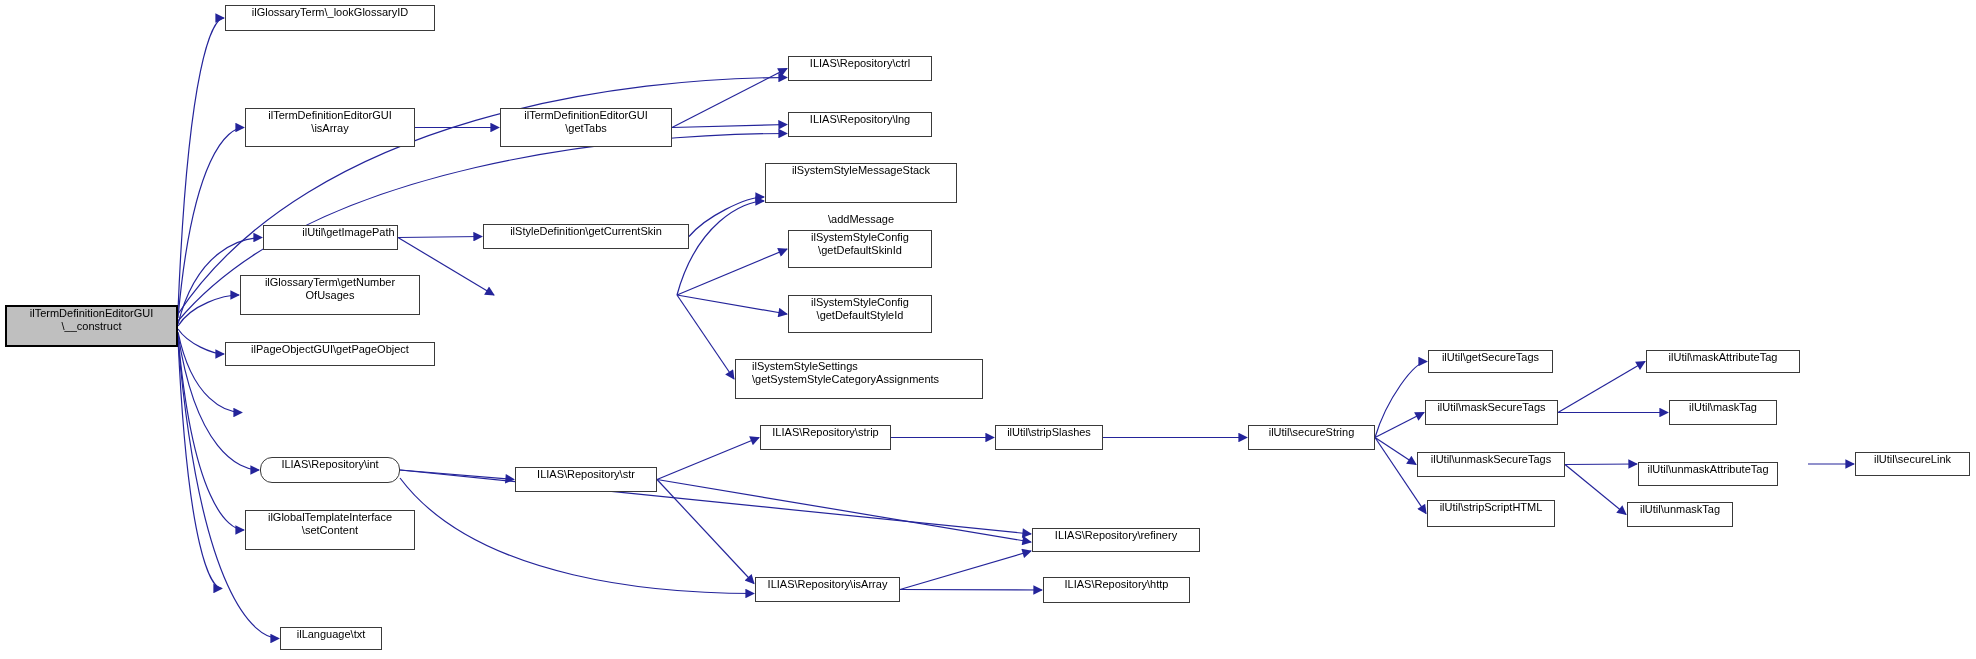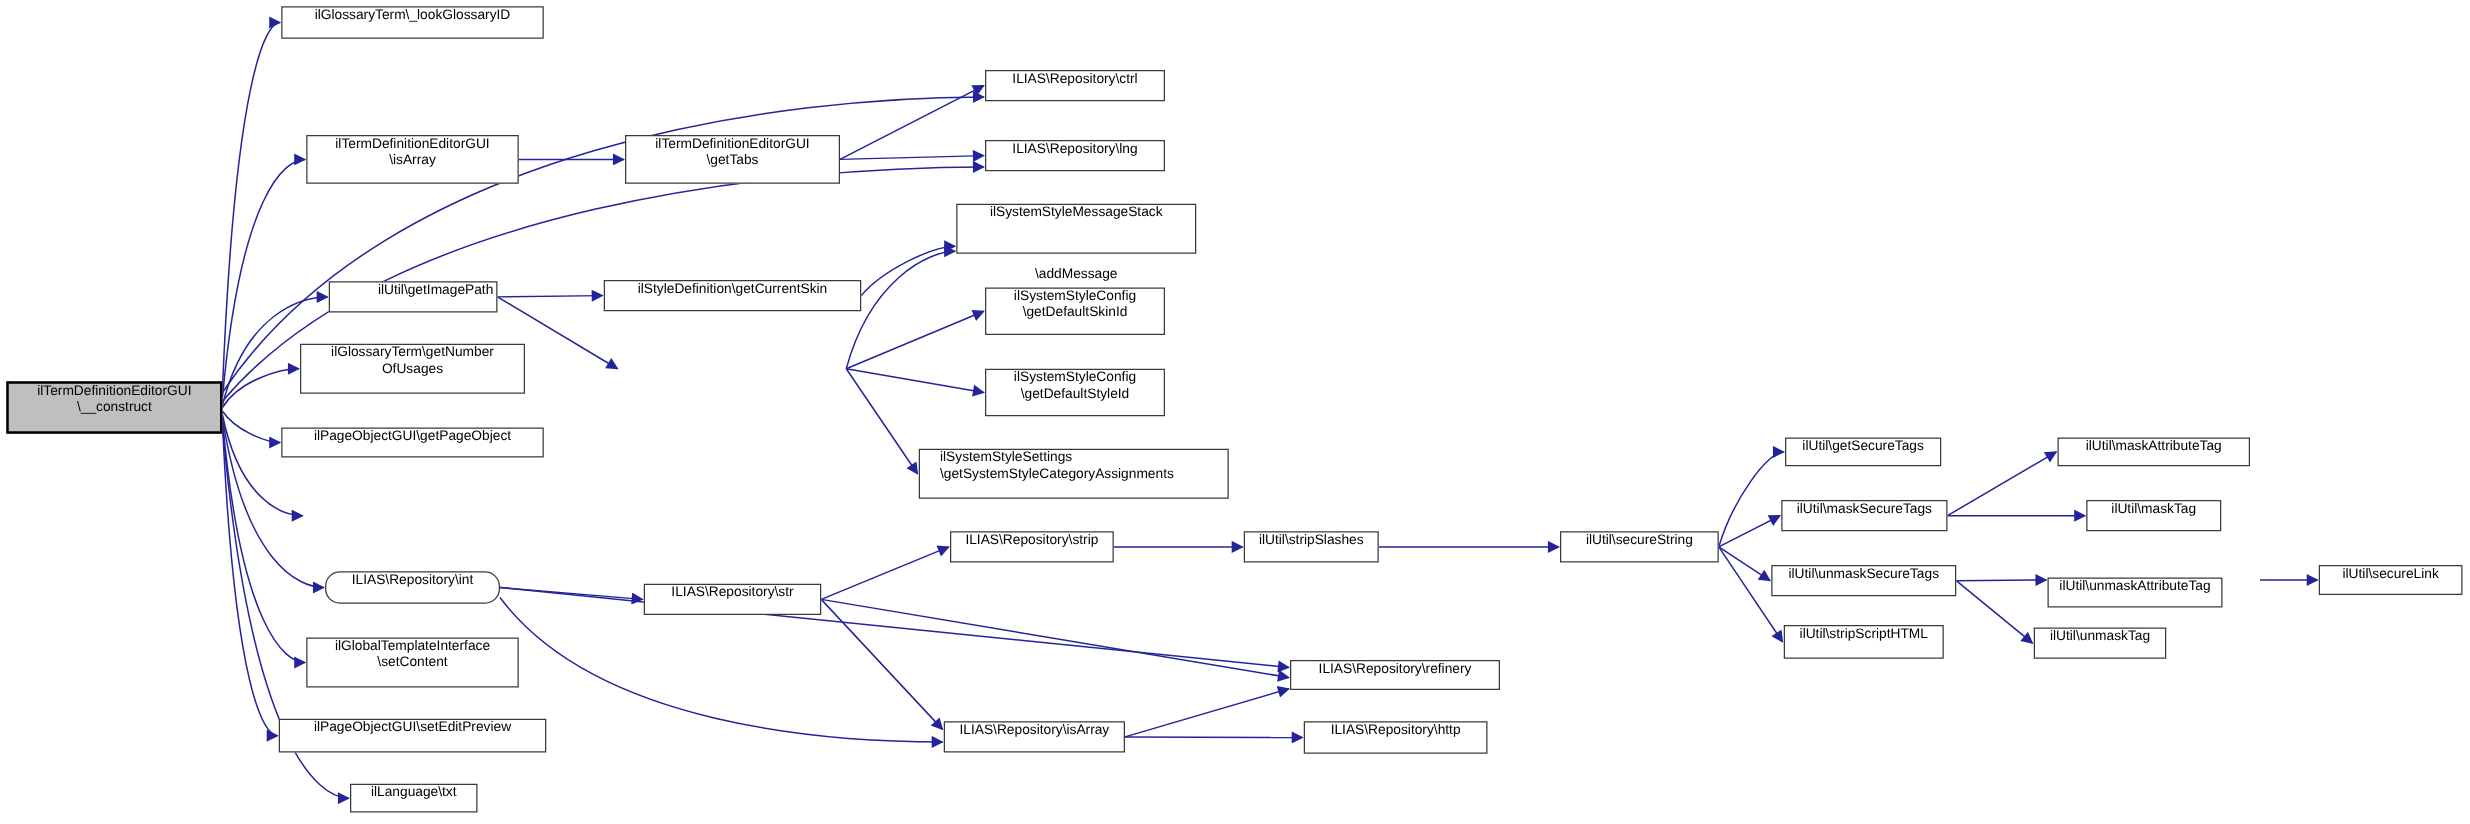--- a/index.html
+++ b/index.html
@@ -161,23 +161,20 @@
     <div class="node" style="left: 995px; top: 425px; width: 108px; height: 25px;">
       <span>ilUtil\stripSlashes</span>
     </div>
     <div class="node" style="left: 1248px; top: 425px; width: 127px; height: 25px;">
       <span>ilUtil\secureString</span>
     </div>
     <div class="node" style="left: 245px; top: 510px; width: 170px; height: 40px;">
       <span>ilGlobalTemplateInterface</span>
       <span>\setContent</span>
     </div>
-    <div class="node" style="left: 223px; top: 575px; width: 214px; height: 27px;">
-      <span>ilPageObjectGUI\setEditPreview</span>
-    </div>
     <div class="node" style="left: 280px; top: 627px; width: 102px; height: 23px;">
       <span>ilLanguage\txt</span>
     </div>
     <div class="node" style="left: 755px; top: 577px; width: 145px; height: 25px;">
       <span>ILIAS\Repository\isArray</span>
     </div>
     <div class="node" style="left: 1043px; top: 577px; width: 147px; height: 26px;">
       <span>ILIAS\Repository\http</span>
     </div>
     <div class="node" style="left: 1032px; top: 528px; width: 168px; height: 24px;">

